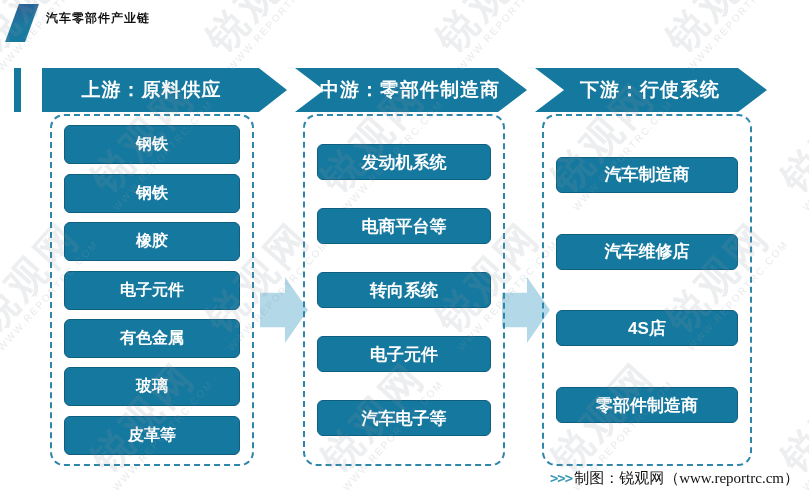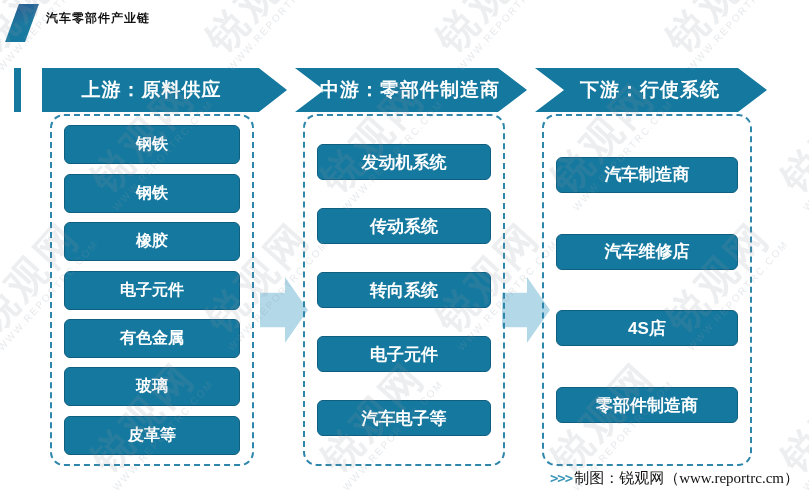--- a/index.html
+++ b/index.html
@@ -169,21 +169,21 @@
 
   <div class="item">皮革等</div>
 </div>
   </section>
 
   <section class="column col-1">
     <div class="col-header chevron">中游：零部件制造商</div>
     <div class="col-box">
   <div class="item">发动机系统</div>
 
-  <div class="item">传动系统</div>
+  <div class="item">电商平台等</div>
 
   <div class="item">转向系统</div>
 
   <div class="item">电子元件</div>
 
   <div class="item">汽车电子等</div>
 </div>
   </section>
 
   <section class="column col-2">

